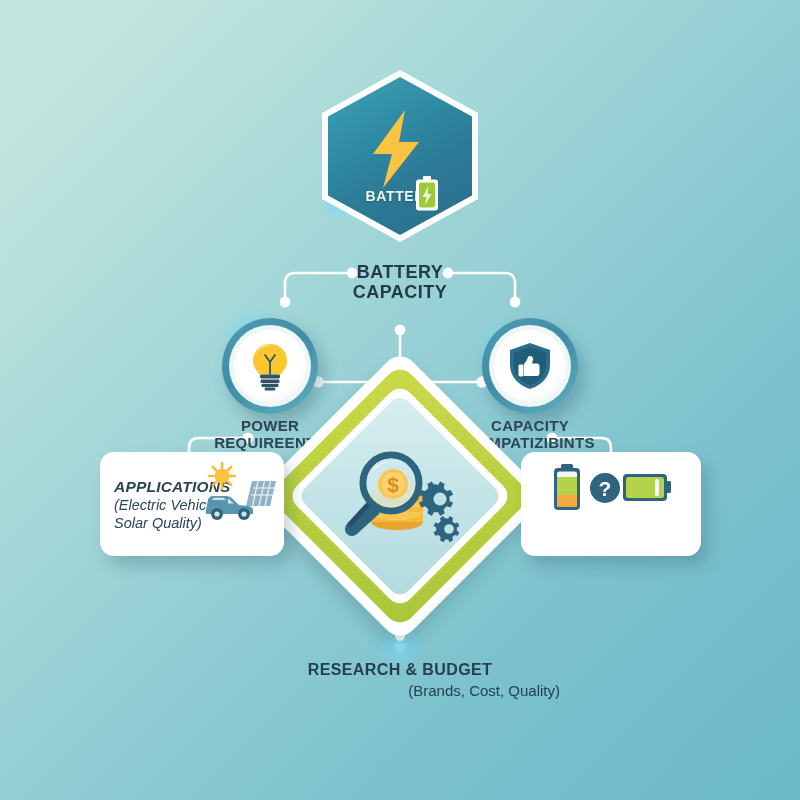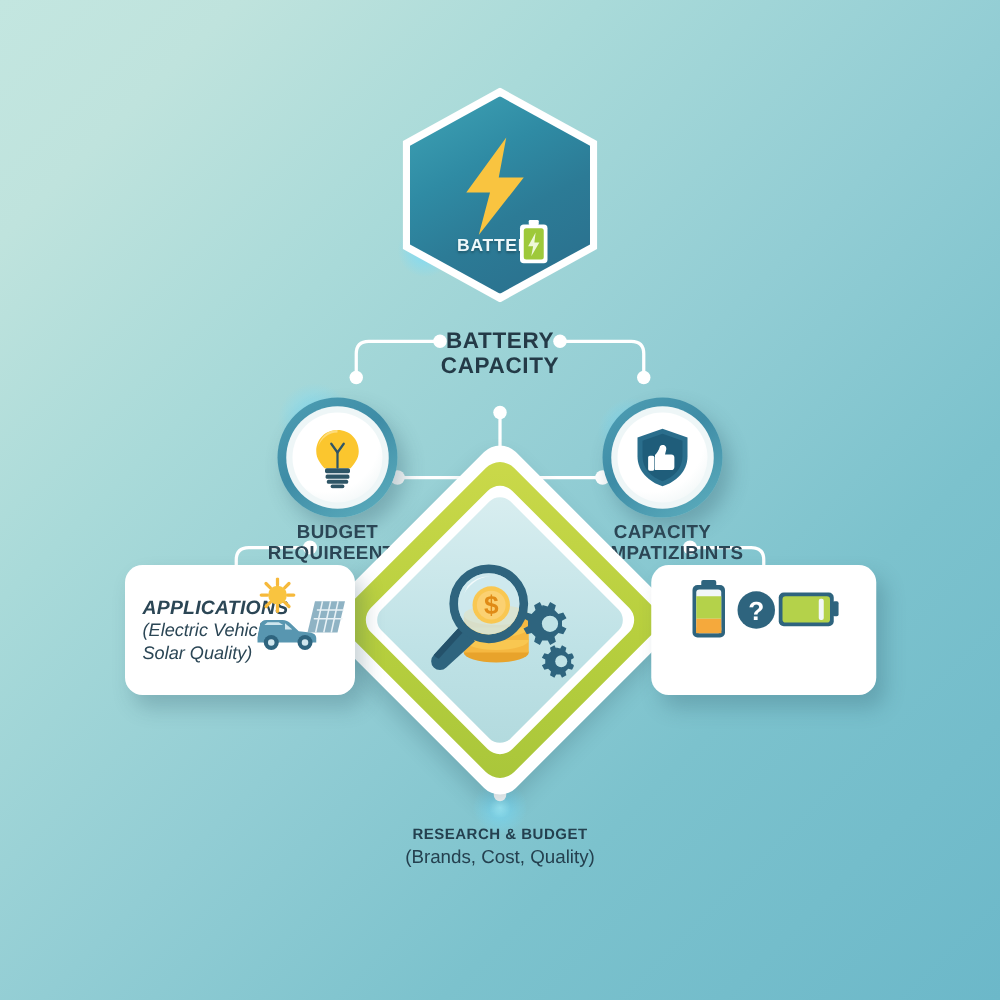--- a/index.html
+++ b/index.html
@@ -92,22 +92,22 @@
   .card-text{
     position:absolute;color:#2b4655;font-size:14.5px;line-height:1.22;
   }
   .card-text b{font-size:15.5px;letter-spacing:.2px;}
 
   
   .bottom-label{
     position:absolute;left:240px;top:660px;width:320px;text-align:center;
     color:#24404f;line-height:1.3;
   }
-  .bottom-label .bl-main{font-size:12px;font-weight:bold;letter-spacing:.4px;}
-  .bottom-label .bl-sub{font-size:15px;}
+  .bottom-label .bl-main{font-size:16px;font-weight:bold;letter-spacing:.4px;}
+  .bottom-label .bl-sub{font-size:15px;text-align:right;}
 </style>
 </head>
 <body>
 
 <div id="stage">
 
   <div class="glow" style="left:398px;top:128px;width:36px;height:36px;"></div>
   <div class="glow" style="left:318px;top:178px;width:44px;height:44px;"></div>
   <div class="glow" style="left:222px;top:306px;width:60px;height:60px;opacity:.85;"></div>
   <div class="glow" style="left:478px;top:318px;width:56px;height:56px;opacity:.9;"></div>
@@ -186,21 +186,21 @@
         <path d="M22 3 C14 3 8 9 6.5 16.5 C9 9.5 15 5 22 5 Z" fill="#fddc7a"></path>
         <path d="M17 14 L22 21 L27 14" fill="none" stroke="#2e5566" stroke-width="1.8" stroke-linecap="round" stroke-linejoin="round"></path>
         <path d="M22 21 L22 33" stroke="#2e5566" stroke-width="1.8" stroke-linecap="round"></path>
         <rect x="12" y="33.5" width="20" height="4" rx="1.4" fill="#2e5566"></rect>
         <rect x="12.5" y="38.5" width="19" height="3.4" rx="1.2" fill="#2e5566"></rect>
         <rect x="13.5" y="42.8" width="17" height="3.2" rx="1.2" fill="#2e5566"></rect>
         <rect x="16.5" y="46.5" width="11" height="3" rx="1.4" fill="#2e5566"></rect>
       </svg>
     </div>
     <div class="node-label">
-      <div>BUDGET</div>
+      <div>POWER</div>
       <div>REQUIREENTS</div>
     </div>
   </div>
 
   <div class="node" style="left:482px;top:318px;">
     <div class="ring"></div>
     <div class="ring2"></div>
     <div class="disc">
       <svg width="46" height="50" viewBox="0 0 46 50">
         <path d="M23 2 L43 9 L43 24 C43 36 34 44.5 23 48 C12 44.5 3 36 3 24 L3 9 Z" fill="#2a6e8c"></path>

